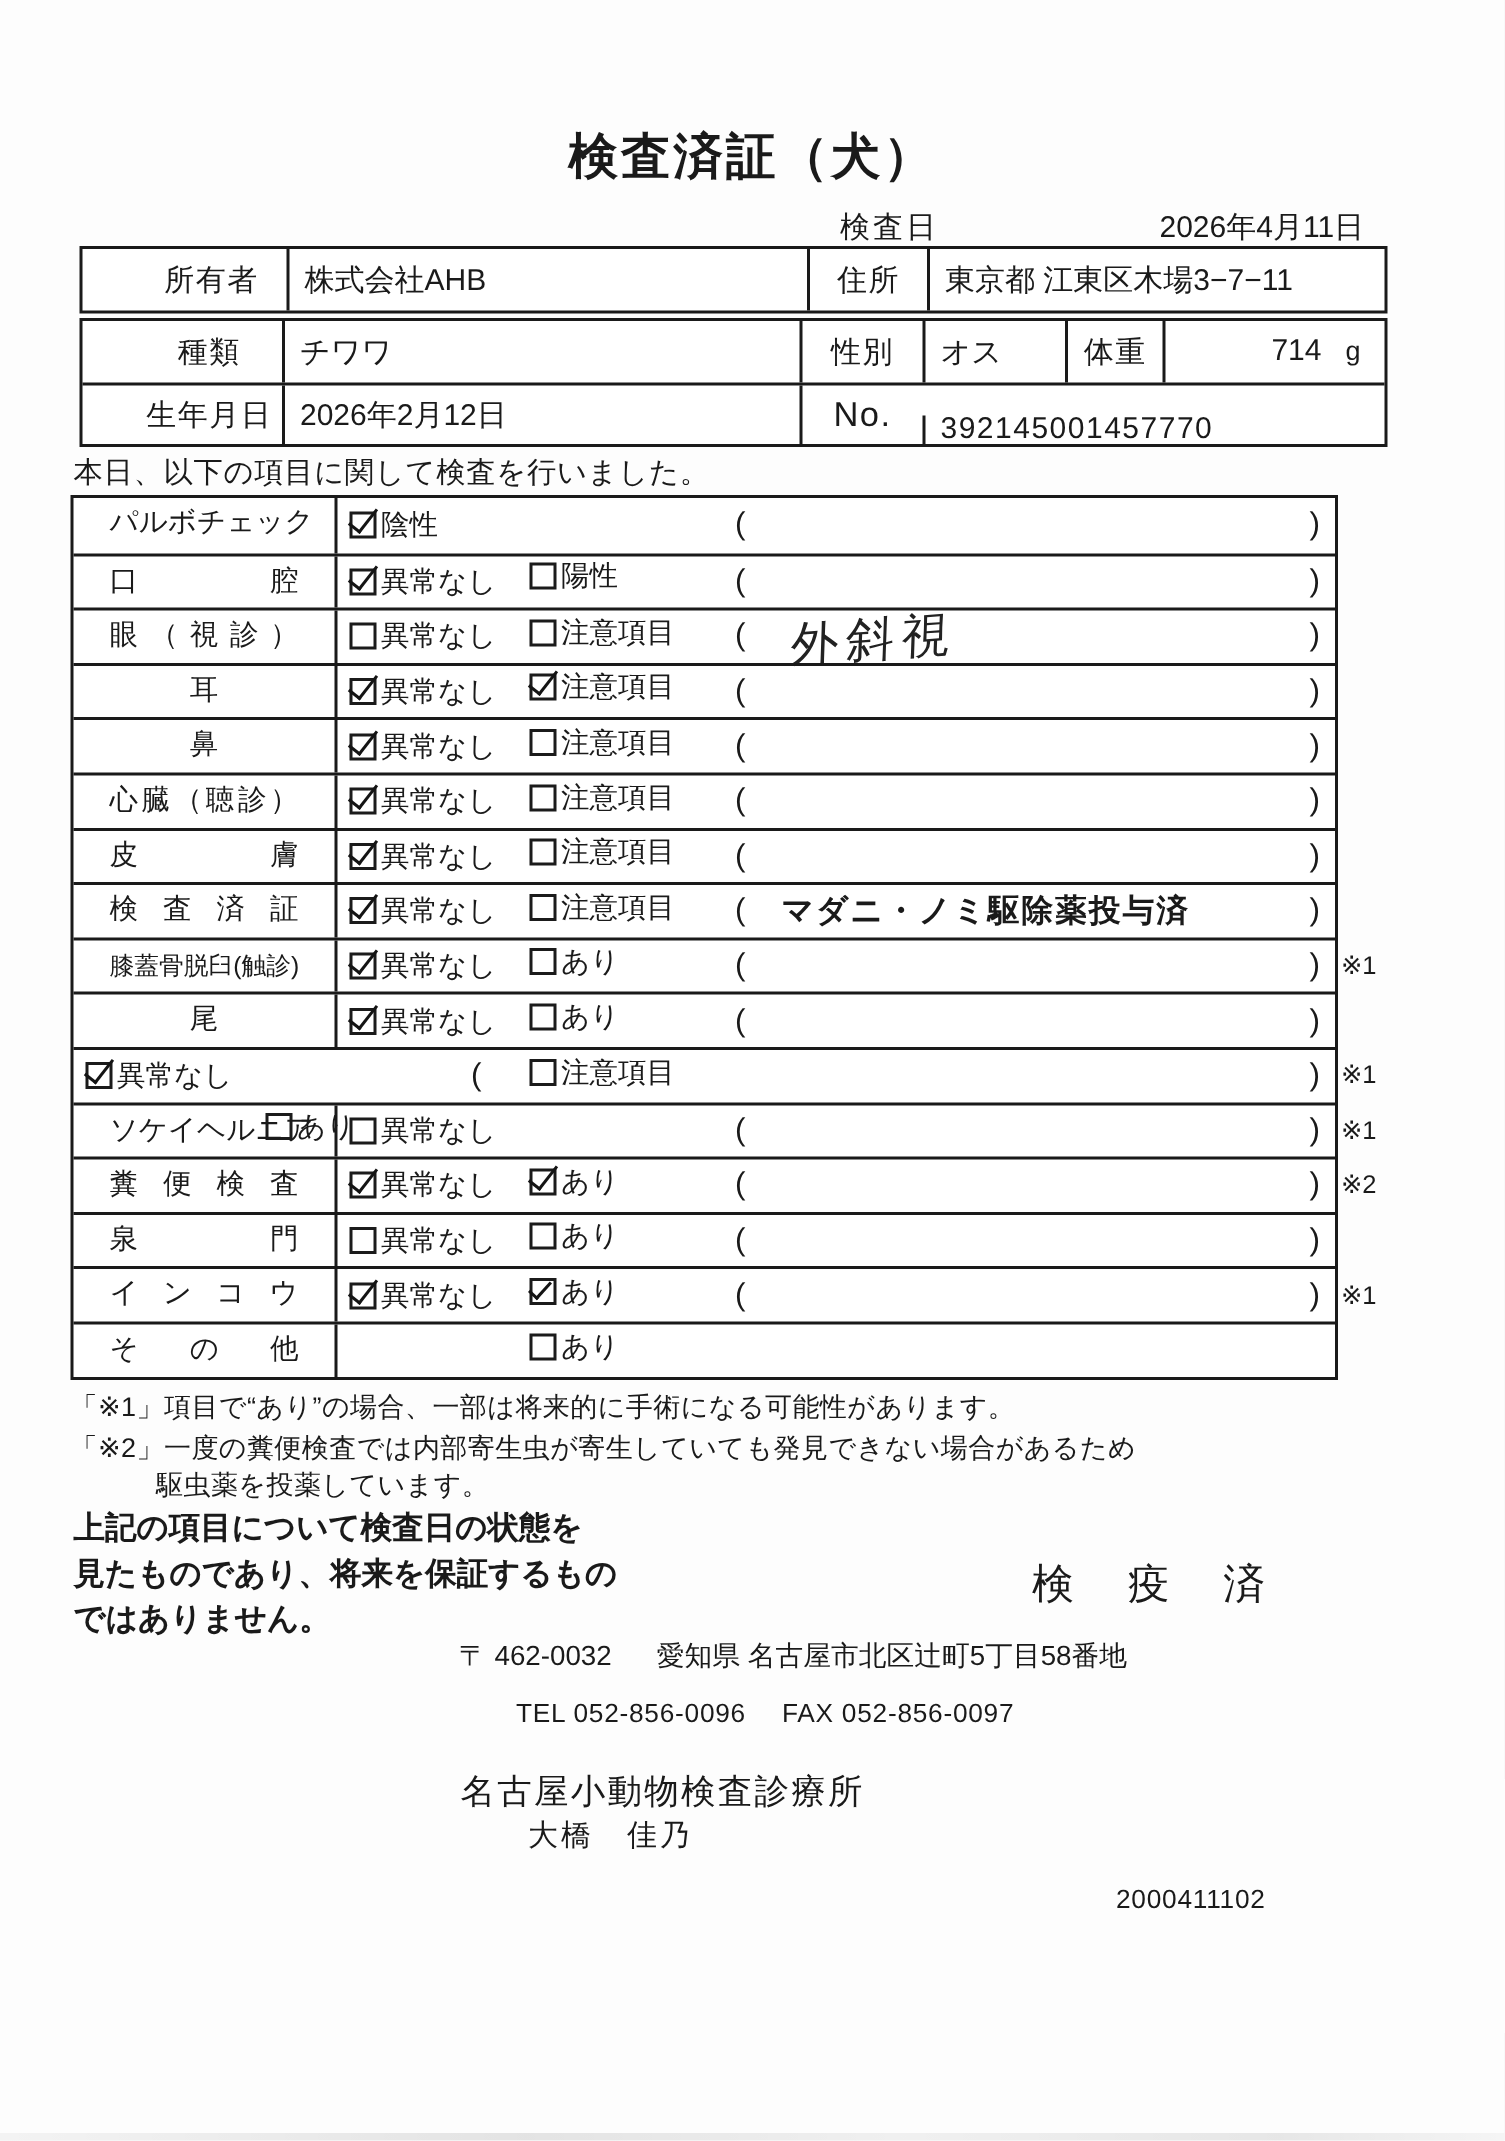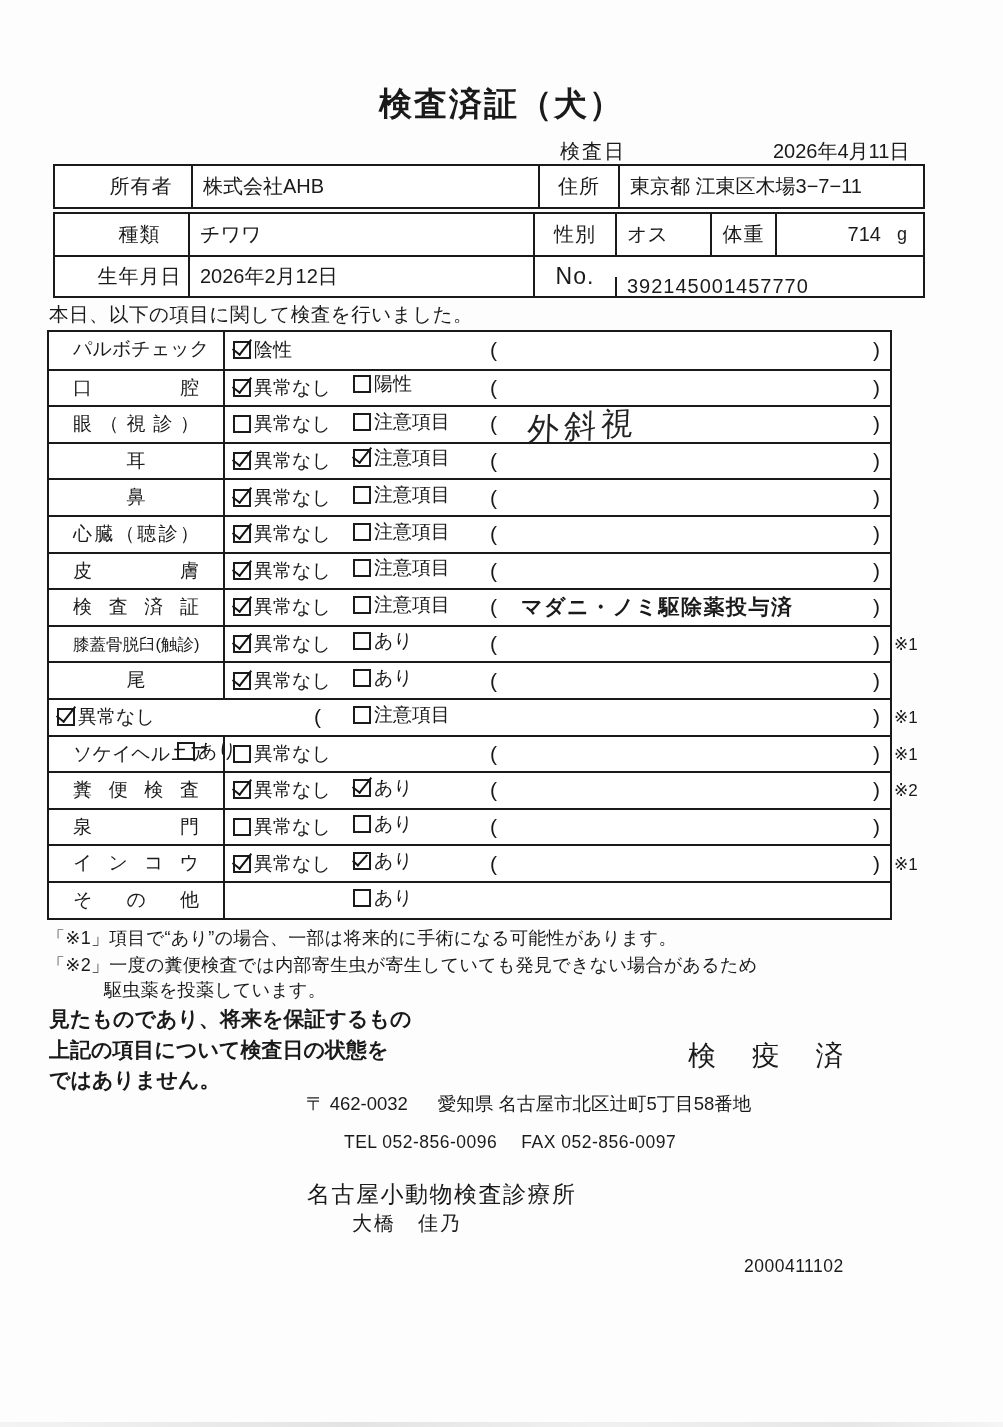--- a/index.html
+++ b/index.html
@@ -416,22 +416,22 @@
         <span class="row-note"></span>
       </div>
     </div>
   </div>
 
   <div class="fn fn1">「※1」項目で“あり”の場合、一部は将来的に手術になる可能性があります。</div>
   <div class="fn fn2">「※2」一度の糞便検査では内部寄生虫が寄生していても発見できない場合があるため</div>
   <div class="fn fn2b">駆虫薬を投薬しています。</div>
 
   <div class="disclaimer">
+    <div>上記の項目について検査日の状態を</div>
     <div>見たものであり、将来を保証するもの</div>
-    <div>上記の項目について検査日の状態を</div>
     <div>ではありません。</div>
   </div>
 
   <div class="stamp">検 疫 済</div>
 
   <div class="clinic-addr">
     <span>〒 462-0032</span>
     <span>愛知県 名古屋市北区辻町5丁目58番地</span>
   </div>
   <div class="clinic-tel">

